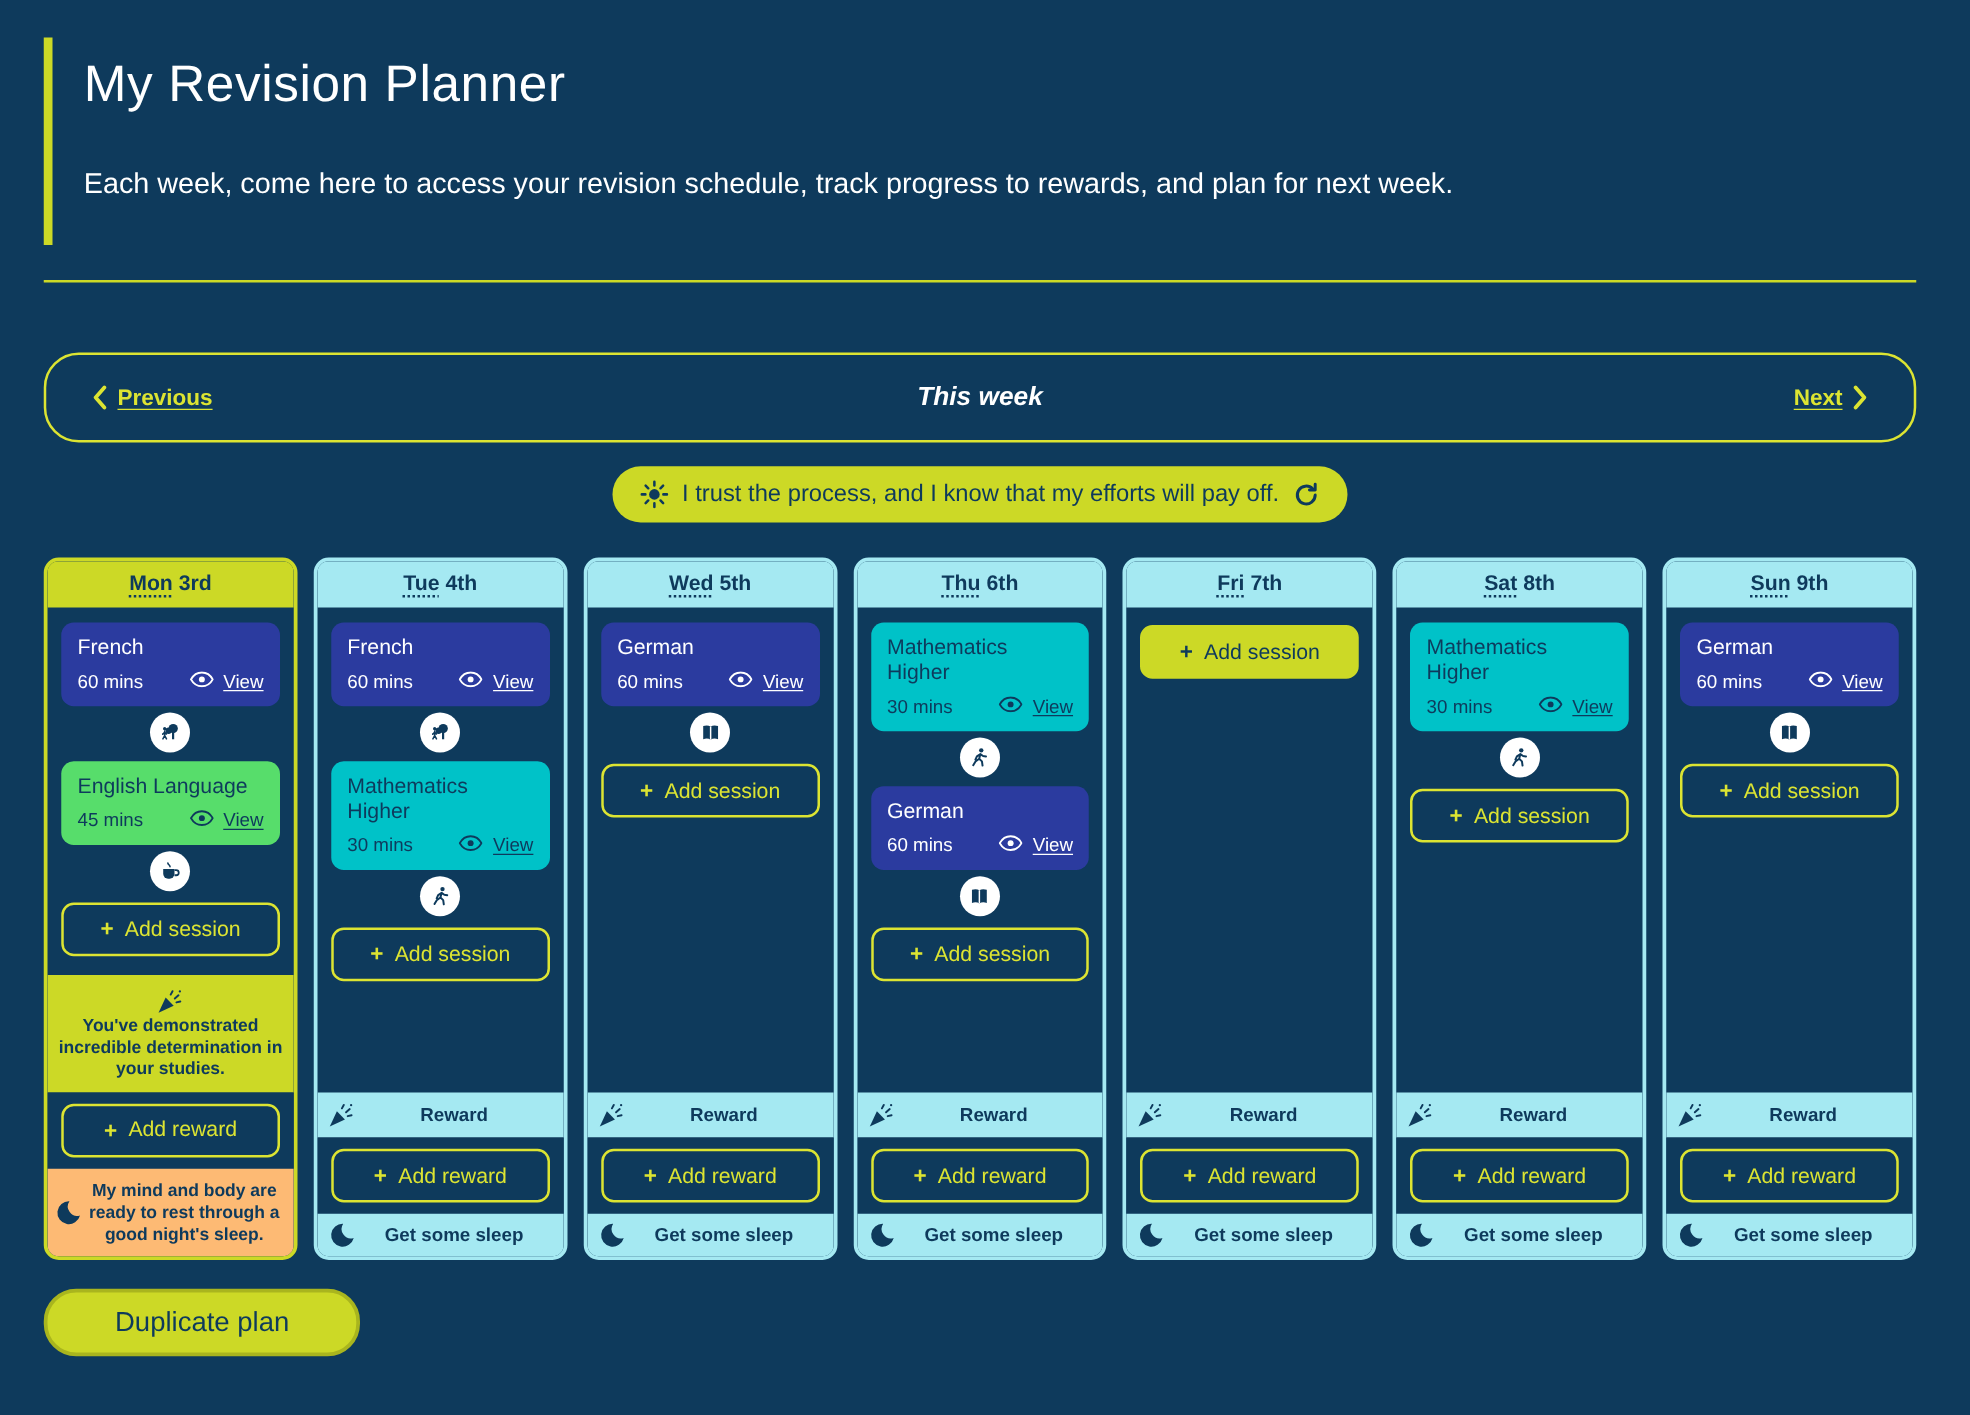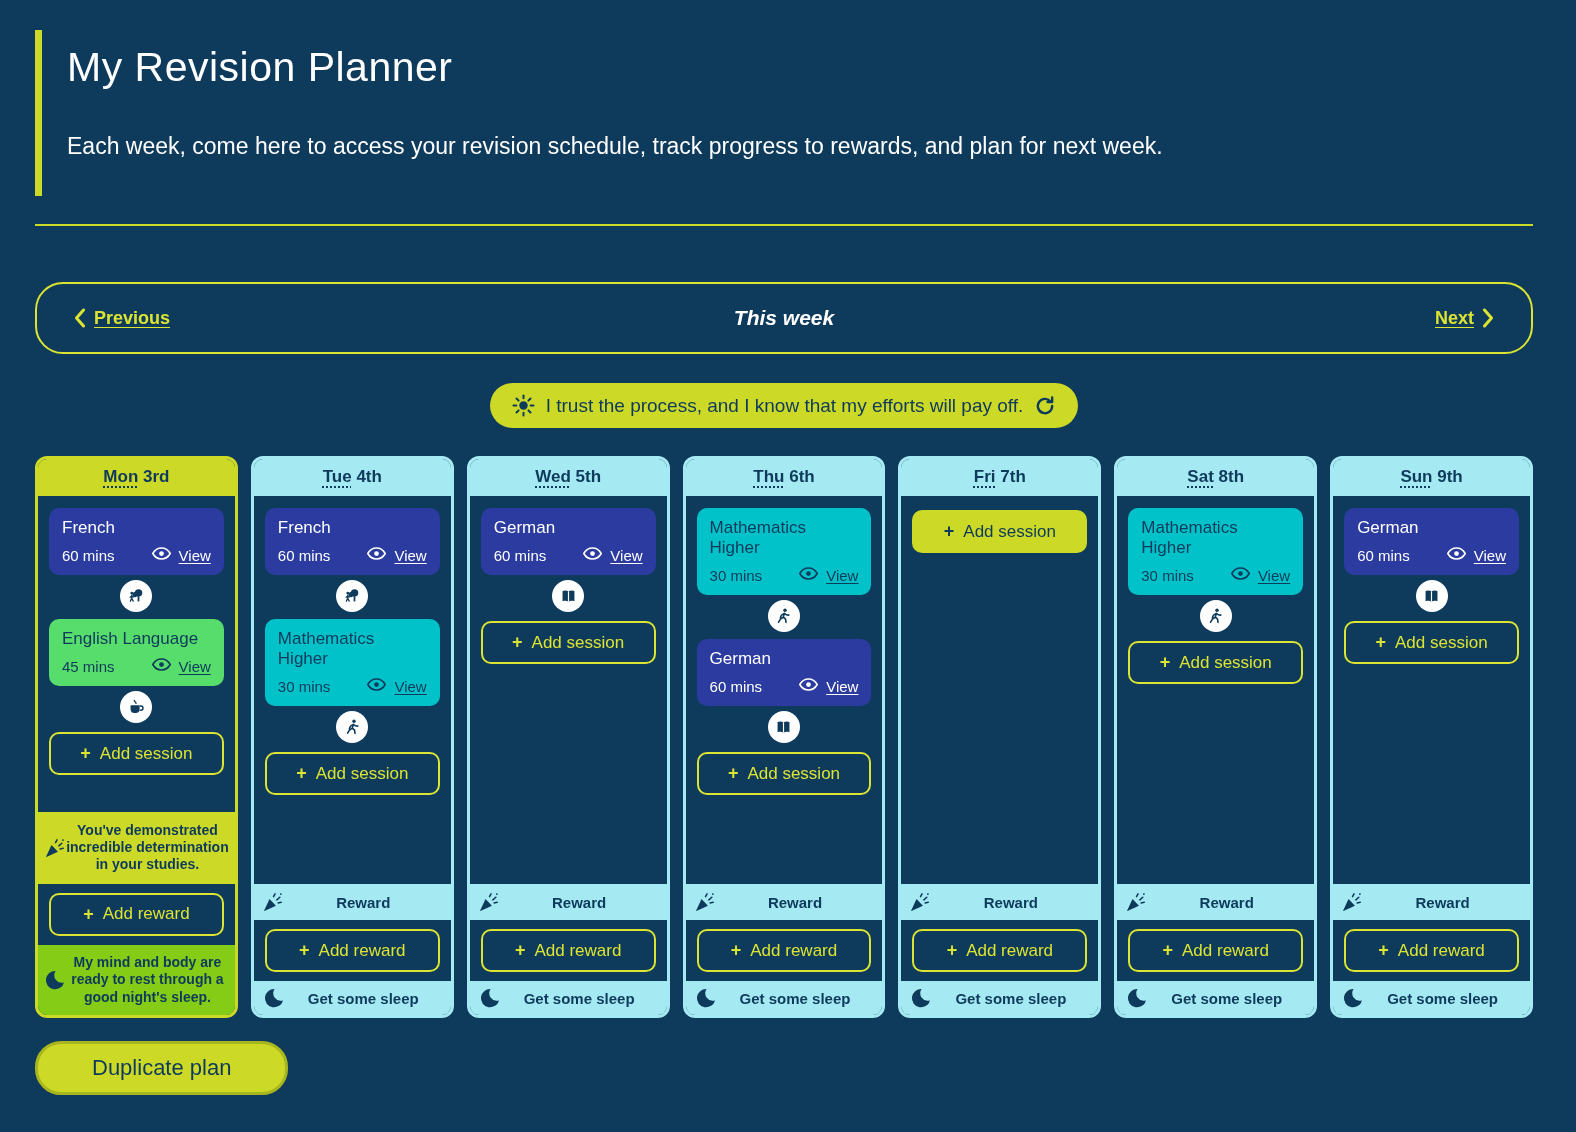--- a/index.html
+++ b/index.html
@@ -23,21 +23,21 @@
     display:flex; align-items:center; position:relative; padding:0 36px;
   }
   .nav-link { display:flex; align-items:center; gap:8px; color:#dce432; font-weight:bold;
     font-size:18px; text-decoration:none; cursor:pointer; }
   .nav-link .lbl { text-decoration:underline; text-underline-offset:3px; }
   .nav-link.next { margin-left:auto; }
   .week-title { position:absolute; left:50%; transform:translateX(-50%); font-size:21px; font-weight:bold; color:#fff;font-style:italic; }
 
   
   .quote-pill {
-    margin:29px auto 0; width:fit-content; background:#ccd926; color:#0e3a5c;
+    margin:19px auto 0; width:fit-content; background:#ccd926; color:#0e3a5c;
     border-radius:24px; padding:11px 22px; display:flex; align-items:center; gap:11px;
     font-size:19px;
   }
   .quote-pill .refresh { cursor:pointer; display:flex; }
 
   
   .week-grid {
     margin-top:28px; display:grid; grid-template-columns:repeat(7,1fr); gap:13px;
     height:562px;
   }
@@ -76,31 +76,31 @@
     width:calc(100% - 4px); margin:4px auto 0;
   }
   .pill-btn .plus { font-weight:bold; font-size:18px; }
   .pill-btn.filled { background:#ccd926; color:#0e3a5c; border-color:#ccd926; }
 
   .reward-band {
     background:#a5e9f2; color:#0e3a5c; display:flex; align-items:center;
     padding:7px 8px; font-weight:bold; font-size:15px;
   }
   .reward-band .txt { flex:1; text-align:center; }
-  .day-column.today .reward-band { background:#ccd926; font-size:14px; padding:10px 6px; line-height:1.22; }
+  .day-column.today .reward-band { background:#ccd926; font-size:14px; padding:10px 6px; line-height:1.22;flex-direction:column; }
 
   .add-reward-band { background:#0e3a5c; padding:9px 9px; }
   .add-reward-band .pill-btn { margin:0 auto; }
 
   .sleep-band {
     background:#a5e9f2; color:#0e3a5c; display:flex; align-items:center;
     padding:6px 9px; font-weight:bold; font-size:15px;
   }
   .sleep-band .txt { flex:1; text-align:center; }
-  .day-column.today .sleep-band { background:#84cc16; font-size:14px; padding:9px 6px; line-height:1.25; }
+  .day-column.today .sleep-band { background:#fdba74; font-size:14px; padding:9px 6px; line-height:1.25; }
 
   
   .bottom-bar { margin-top:23px; display:flex; justify-content:space-between; align-items:center; }
   .big-btn {
     background:#ccd926; color:#0e3a5c; border:3px solid #a9b51e; border-radius:26px;
     font-size:22px; font-family:inherit; padding:11px 54px; cursor:pointer;
   }
   .icon { display:inline-flex; align-items:center; justify-content:center; }
 </style>
 </head>

